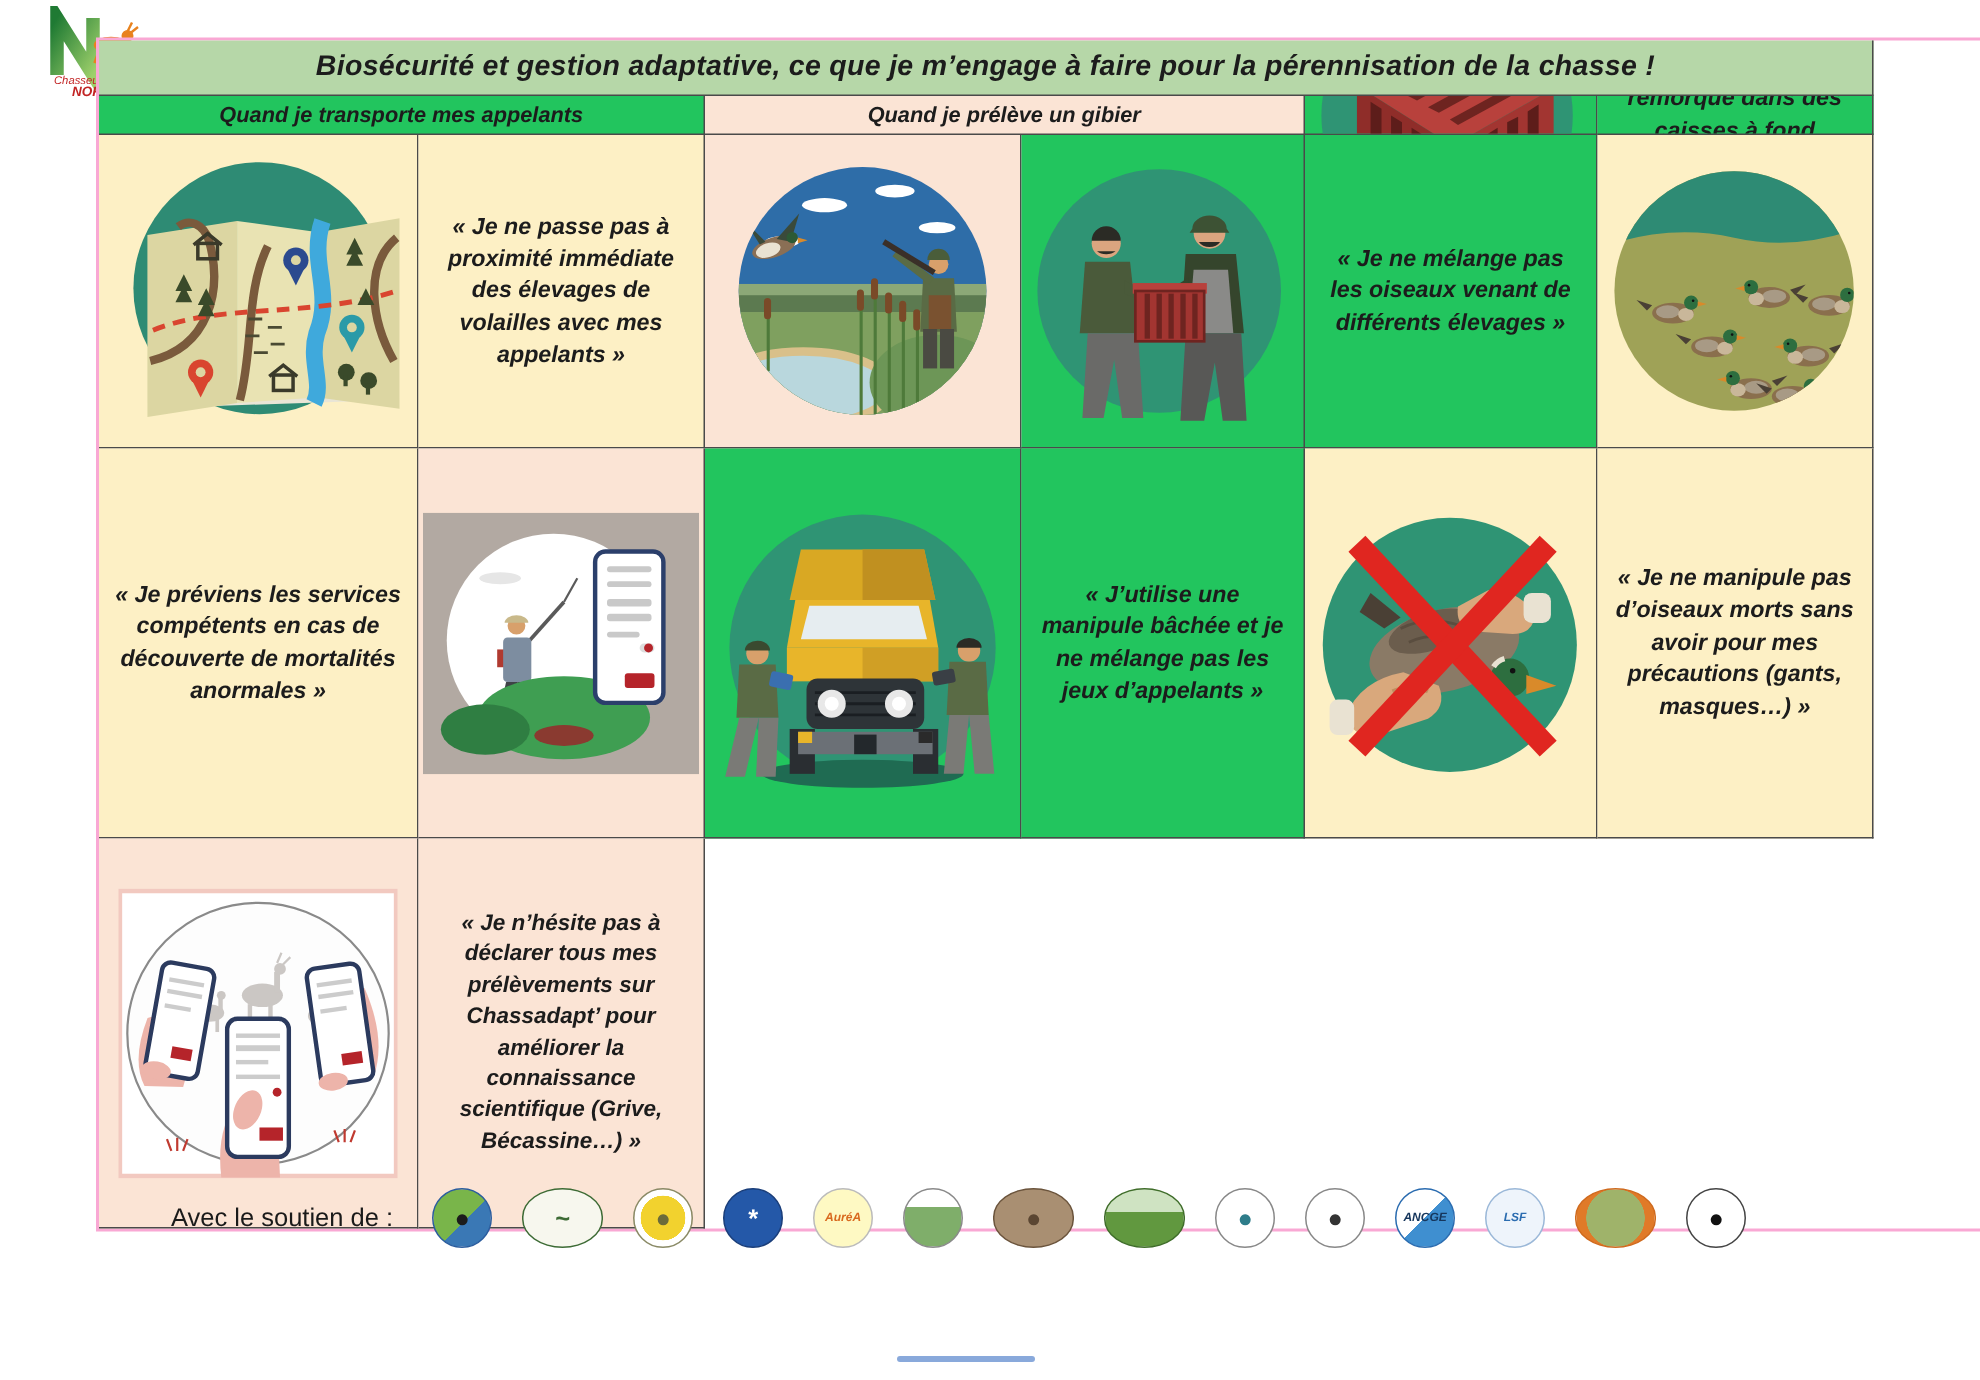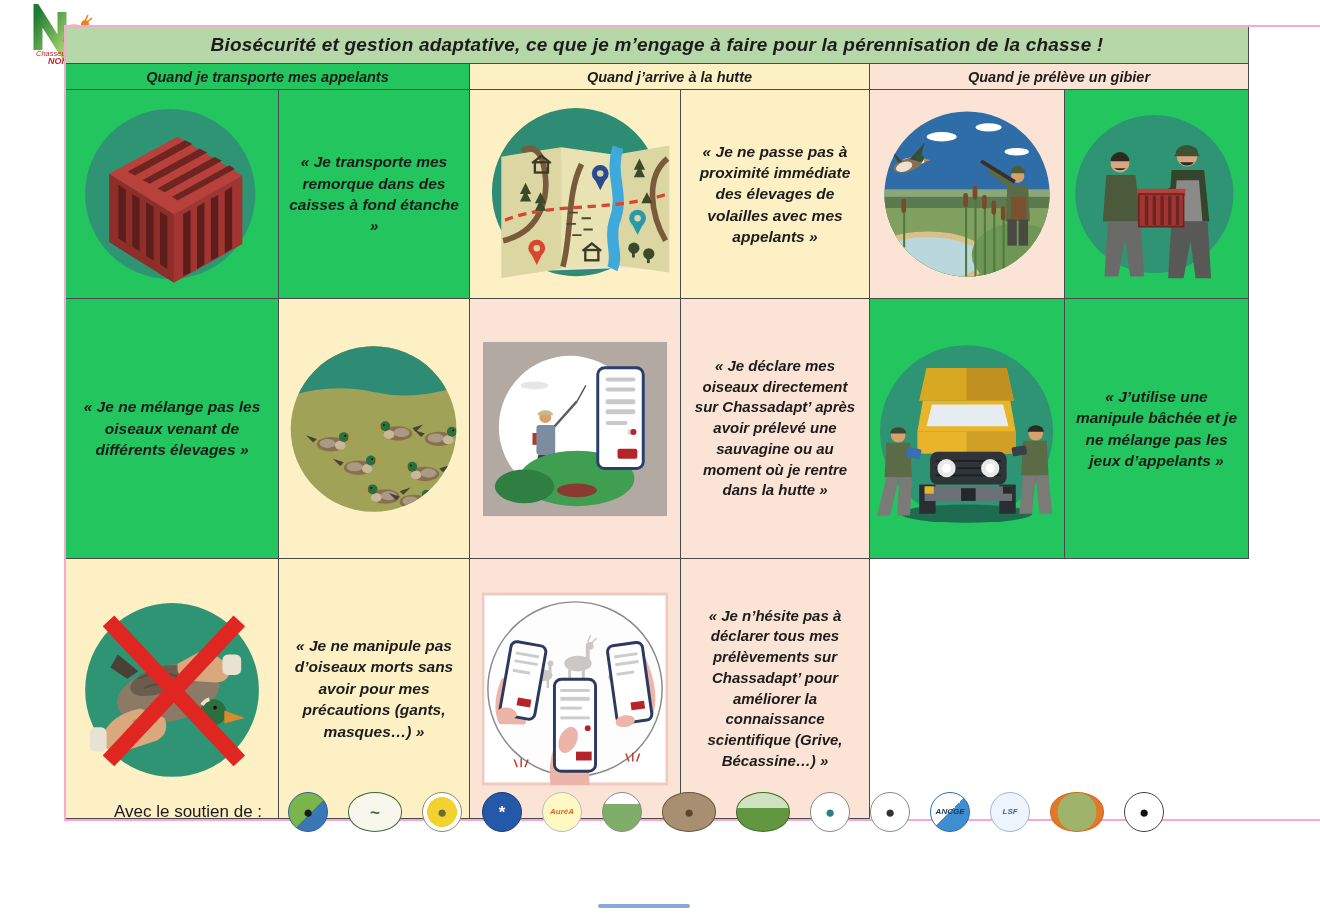--- a/index.html
+++ b/index.html
@@ -63,21 +63,20 @@
     <text x="14" y="52" font-size="7.5" font-style="italic" fill="#c22424">Chasseurs du</text>
     <text x="26" y="60" font-size="9" font-weight="bold" font-style="italic" fill="#c22424">NORD</text>
   </svg>
 </div>
 
 <div class="tbl">
 
   <div class="cell title-cell">Biosécurité et gestion adaptative, ce que je m’engage à faire pour la pérennisation de la chasse !</div>
 
   <div class="cell head c-blue">Quand je transporte mes appelants</div>
-  <div class="cell head c-yellow">Quand j’arrive à la hutte</div>
   <div class="cell head c-peach">Quand je prélève un gibier</div>
 
   <div class="cell c-blue">
     <svg width="197" height="188" viewBox="0 0 213 200">
       <circle cx="104" cy="100" r="92" fill="#2f9474"></circle>
       <polygon points="38,78 112,38 182,80 108,122" fill="#b8413c"></polygon>
       <g fill="#6e2420">
         <polygon points="58,76 120,42 128,46 66,80"></polygon>
         <polygon points="74,85 136,51 144,55 82,89"></polygon>
         <polygon points="90,94 152,60 160,64 98,98"></polygon>
@@ -261,20 +260,21 @@
         <use href="#duck" transform="translate(58,132)"></use>
         <use href="#duck" transform="translate(132,120) scale(-1,1)"></use>
         <use href="#duck" transform="translate(178,126)"></use>
         <use href="#duck" transform="translate(88,158)"></use>
         <use href="#duck" transform="translate(162,165) scale(-1,1)"></use>
         <use href="#duck" transform="translate(118,190) scale(-1,1)"></use>
         <use href="#duck" transform="translate(150,196)"></use>
       </g>
     </svg>
   </div>
+  <div class="cell c-yellow txt">« Je préviens les services compétents en cas de découverte de mortalités anormales »</div>
 
   <div class="cell c-peach">
     <svg width="184" height="176" viewBox="0 0 186 176">
       <rect x="0" y="0" width="186" height="176" fill="#b2a9a2"></rect>
       <circle cx="88" cy="86" r="72" fill="#ffffff"></circle>
       <ellipse cx="52" cy="44" rx="14" ry="4" fill="#e6e6e6"></ellipse>
       <g>
         <line x1="70" y1="88" x2="95" y2="60" stroke="#5a5a5a" stroke-width="2.5"></line>
         <line x1="95" y1="60" x2="104" y2="44" stroke="#5a5a5a" stroke-width="1.5"></line>
         <rect x="50" y="92" width="8" height="12" fill="#b03a30"></rect>
@@ -295,21 +295,20 @@
           <rect x="124" y="58" width="30" height="5" rx="2"></rect>
           <rect x="124" y="68" width="30" height="5" rx="2"></rect>
           <rect x="124" y="80" width="22" height="4" rx="2"></rect>
         </g>
         <rect x="146" y="88" width="10" height="6" rx="3" fill="#ddd"></rect>
             <circle cx="152" cy="91" r="3" fill="#b5242a"></circle>
         <rect x="136" y="108" width="20" height="10" rx="2" fill="#b5242a"></rect>
       </g>
     </svg>
   </div>
-  <div class="cell c-peach txt narrow">« Je déclare mes oiseaux directement sur Chassadapt’ après avoir prélevé une sauvagine ou au moment où je rentre dans la hutte »</div>
 
   <div class="cell c-blue">
     <svg width="199" height="226" viewBox="0 0 213 230">
       <circle cx="106" cy="118" r="95" fill="#2f9474"></circle>
       <ellipse cx="106" cy="208" rx="72" ry="10" fill="#1f6b52"></ellipse>
       <g>
         <polygon points="62,48 150,48 158,84 54,84" fill="#d9a823"></polygon>
         <polygon points="106,48 150,48 158,84 106,84" fill="#c09020"></polygon>
         <polygon points="58,84 154,84 160,118 52,118" fill="#e8b52a"></polygon>
         <polygon points="68,88 146,88 152,112 62,112" fill="#e6edf0"></polygon>

